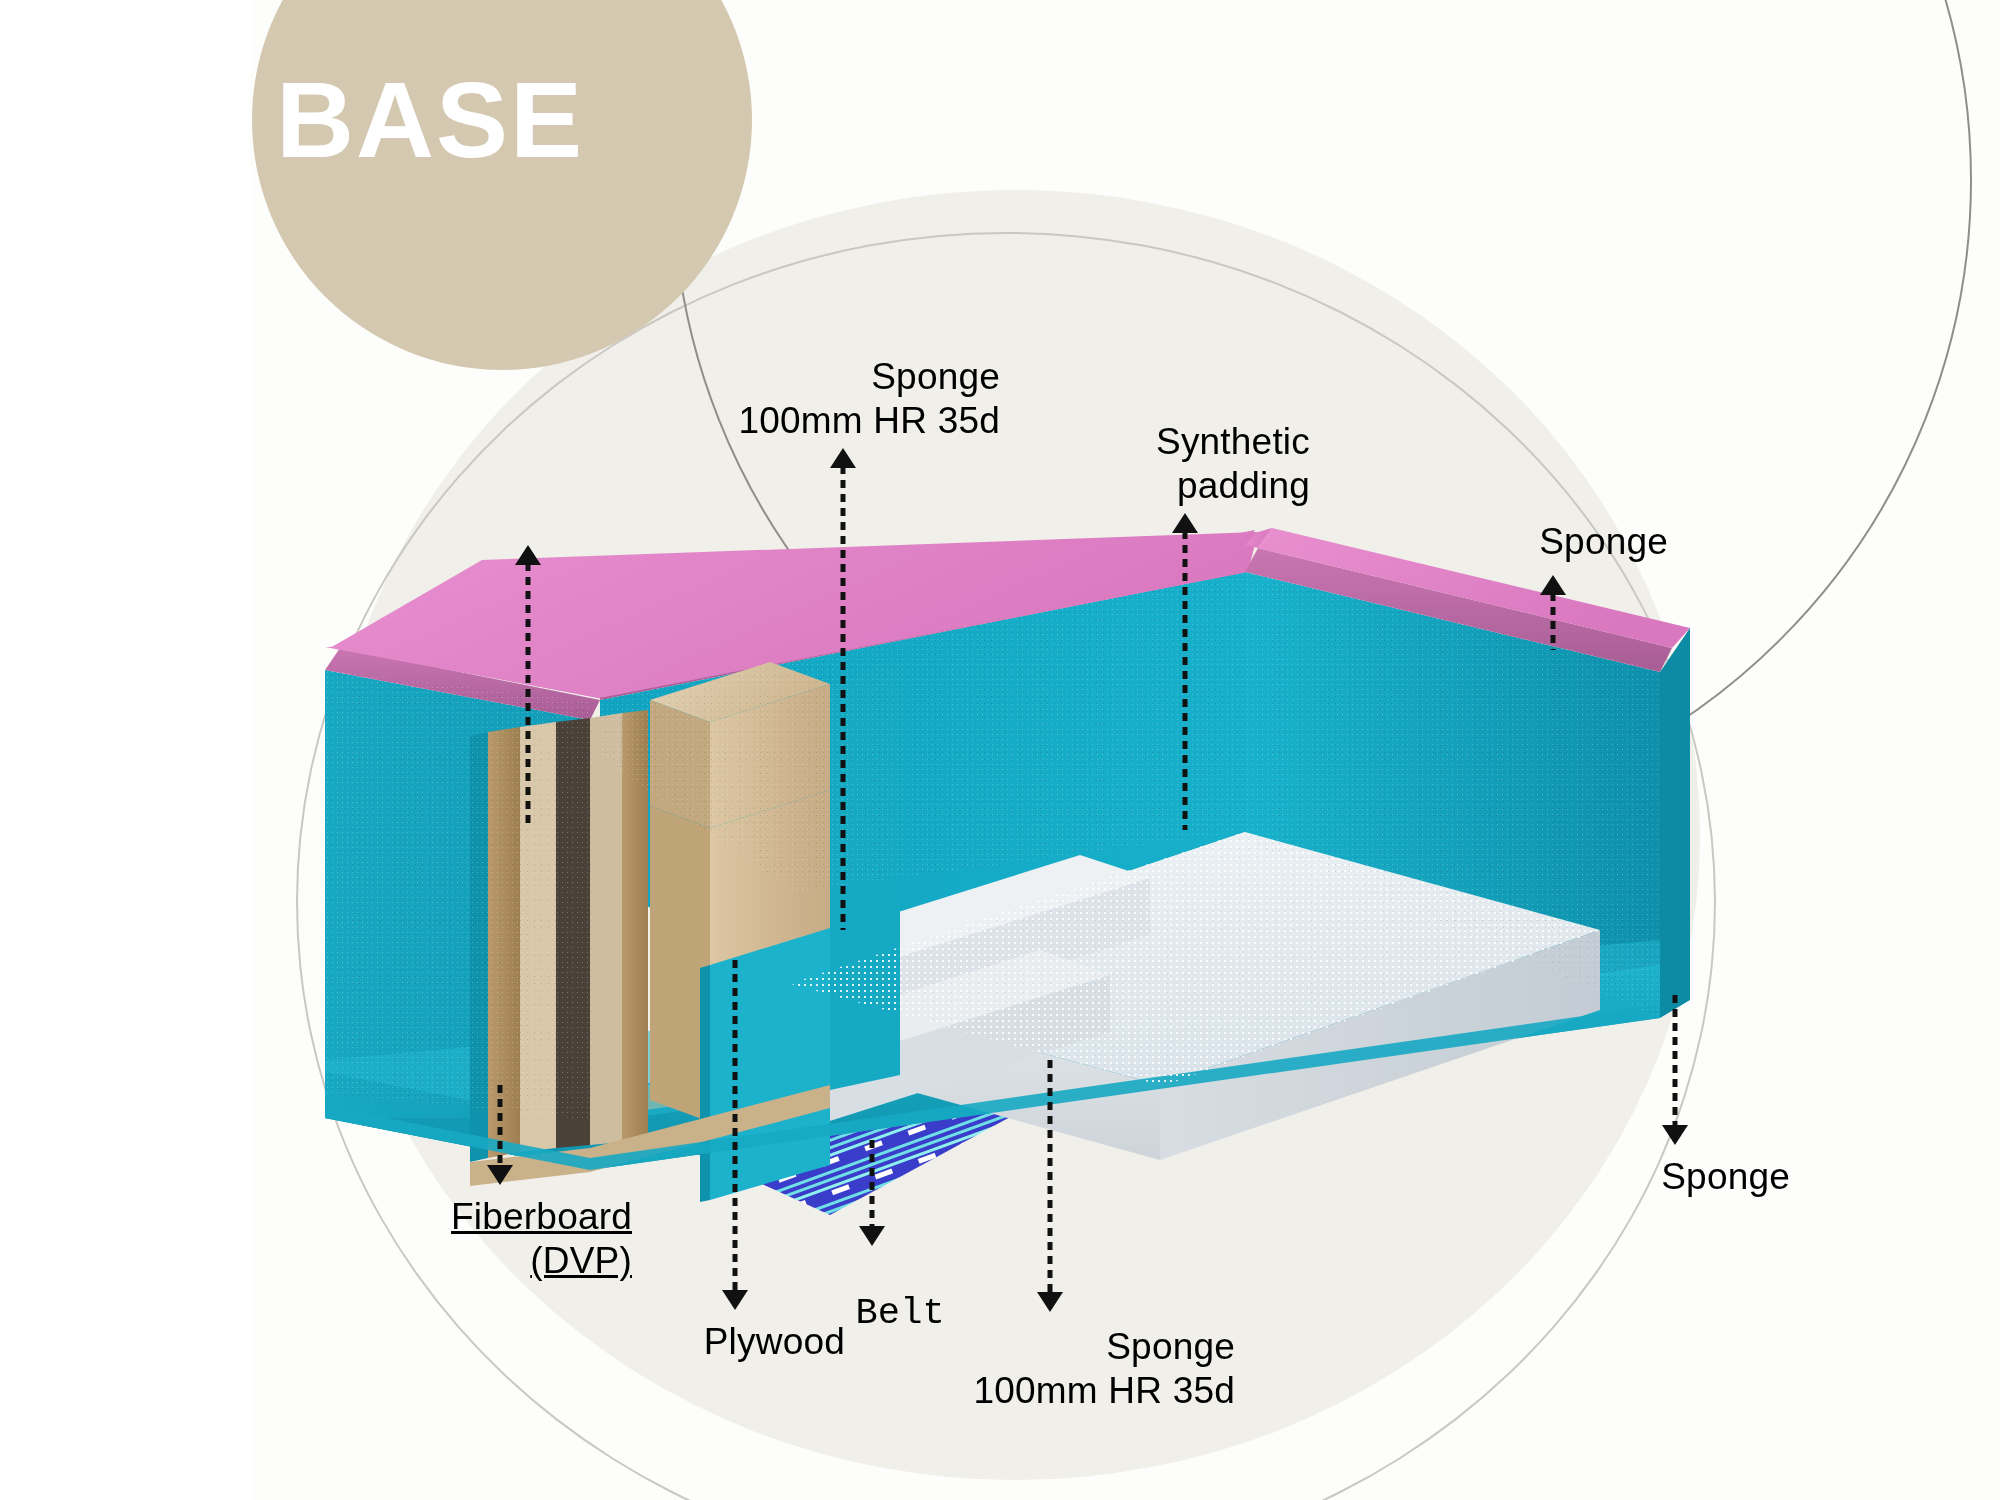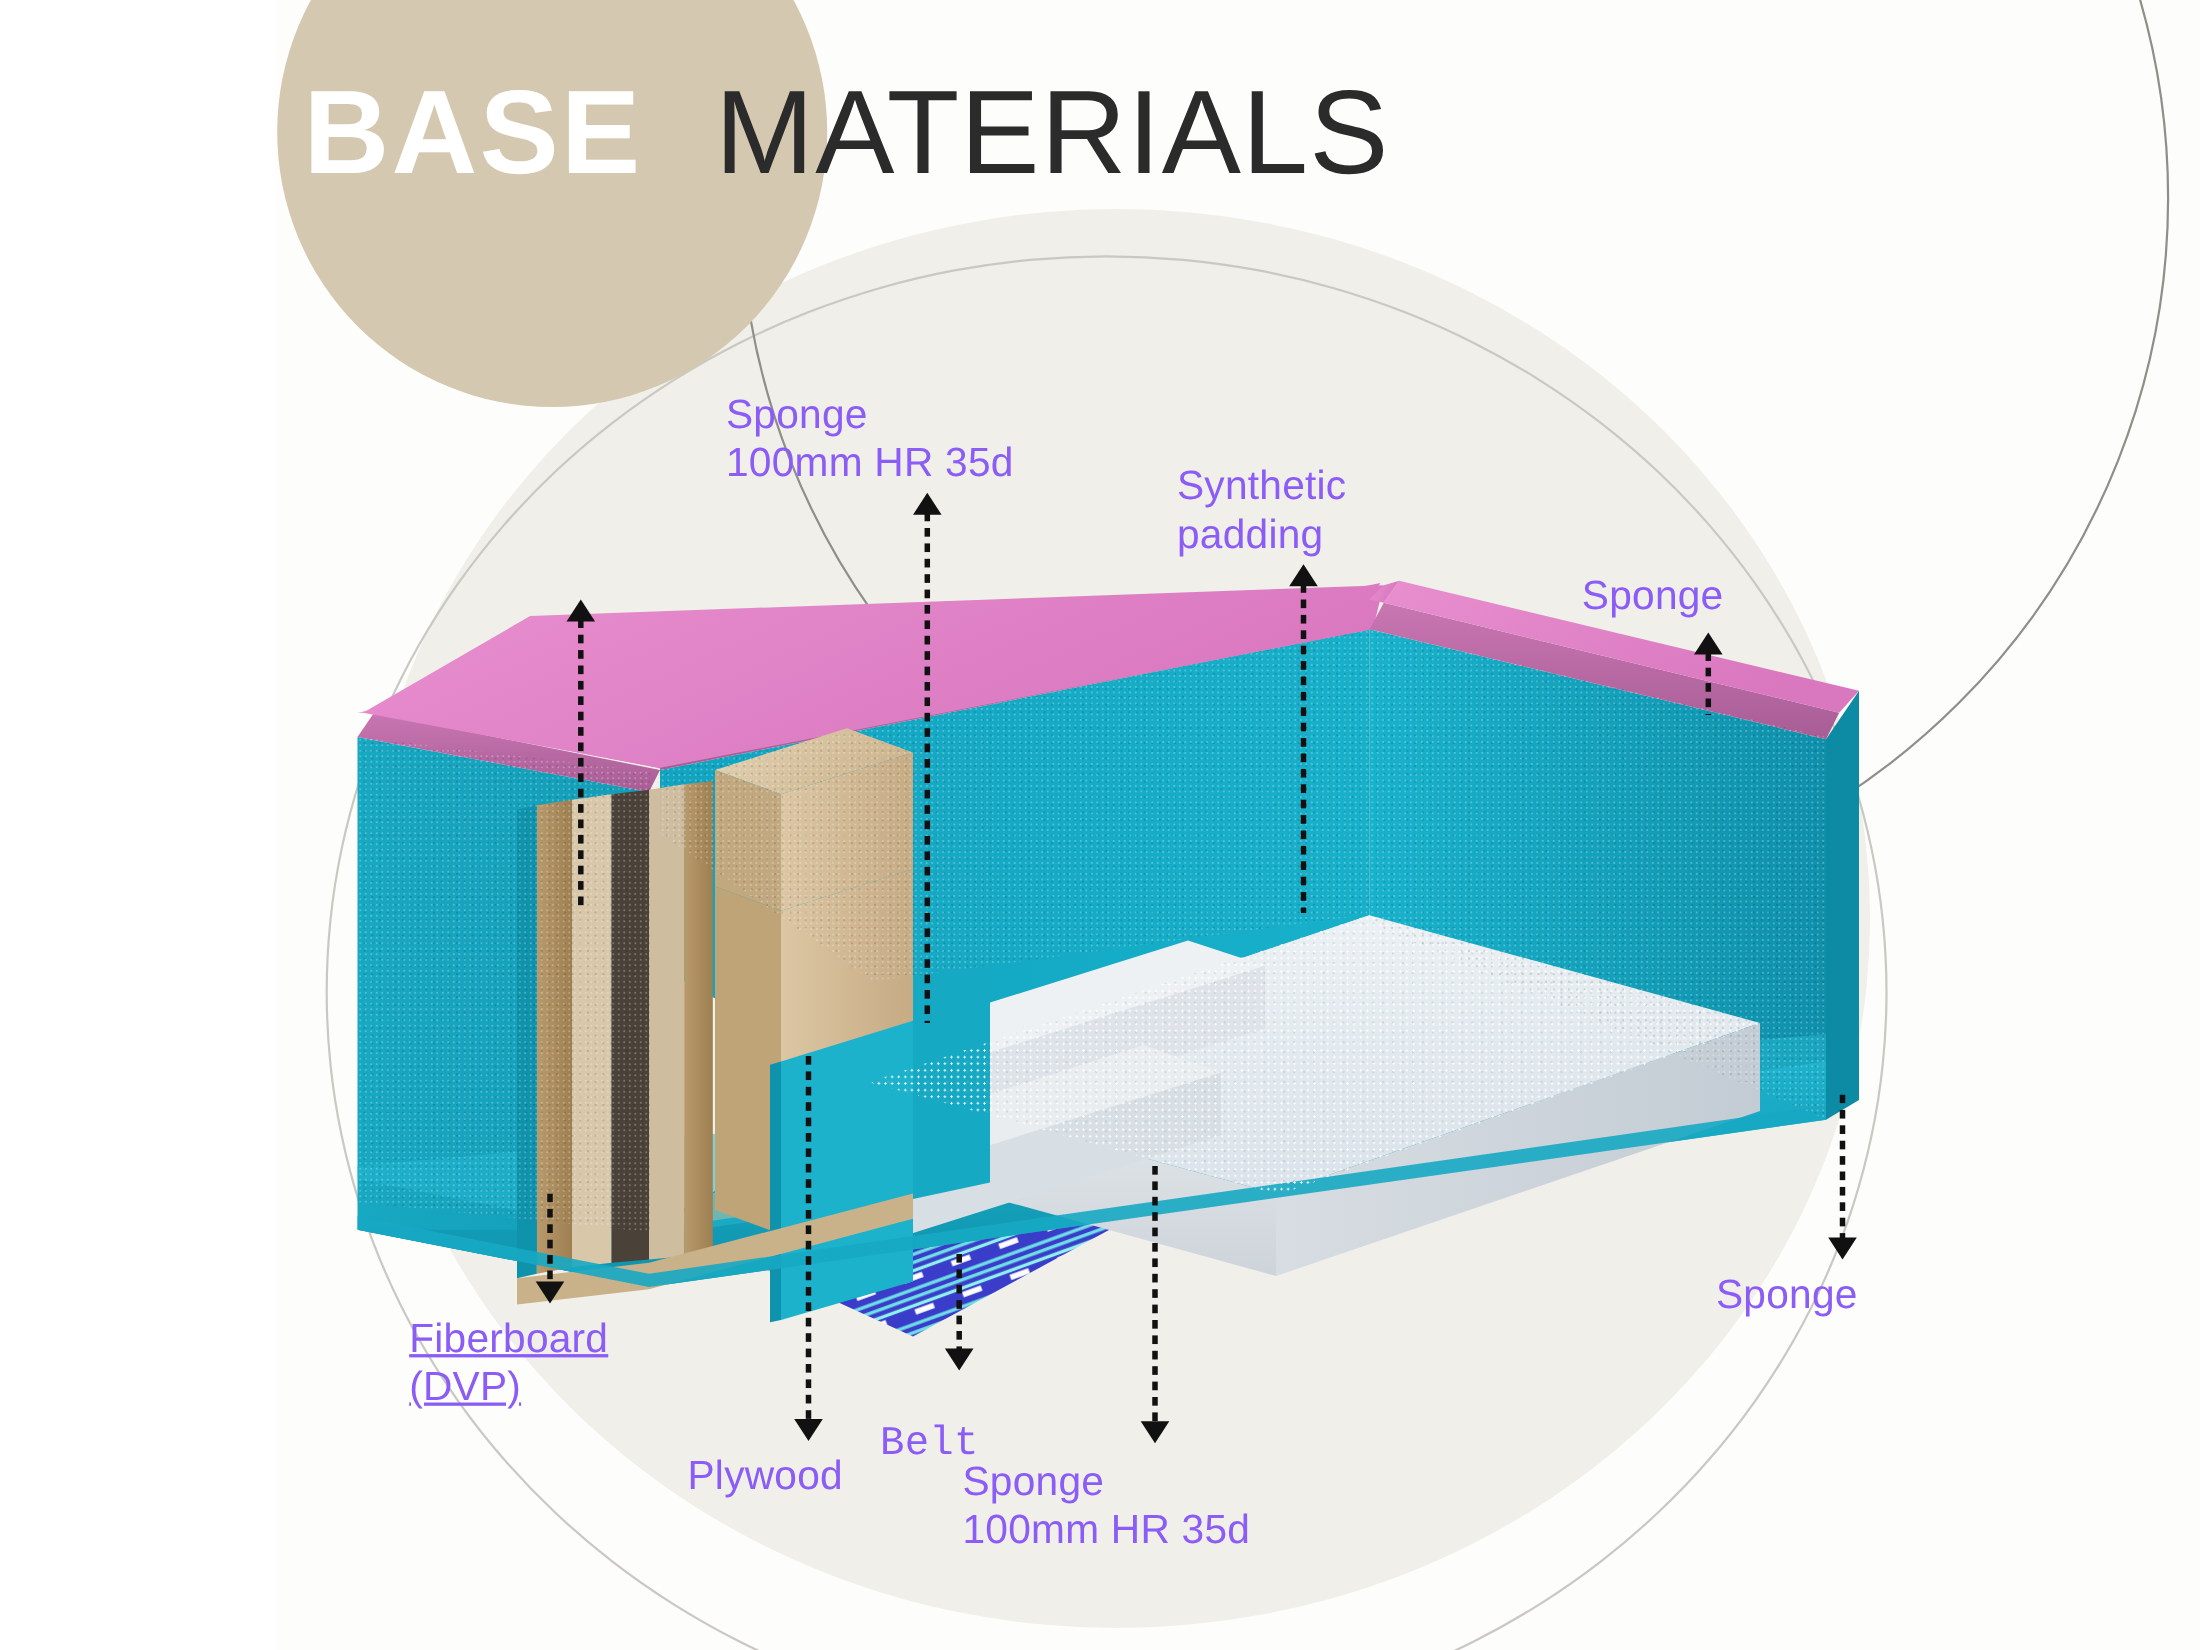--- a/index.html
+++ b/index.html
@@ -57,24 +57,24 @@
     margin-left:24px; line-height:1; white-space:nowrap;
   }
   .title-materials {
     color:#2b2b2b; font-size:108px; font-weight:500; letter-spacing:1px;
     margin-left:66px; line-height:1; white-space:nowrap;
   }
 
   
   .label {
     position:absolute;
-    color:#8b5cf6;
+    color:#000000;
     font-size:37px;
     line-height:1.18;
-    text-align:left;
+    text-align:right;
     white-space:pre;
     letter-spacing:0.2px;
   }
 
   
   .leader { position:absolute; }
   .leader .dots {
     position:absolute; left:50%; transform:translateX(-50%);
     width:5px;
     background-image:linear-gradient(#111 55%, rgba(0,0,0,0) 0);
@@ -129,21 +129,20 @@
 <div id="stage">
 
   <div class="page-white"></div>
   <div class="blob blob-main"></div>
   <div class="blob-outline"></div>
   <div class="blob-outline2"></div>
 
   <div class="brand-circle"></div>
   <div class="title-row">
     <span class="title-base">BASE</span>
-    <span class="title-materials">MATERIALS</span>
   </div>
 
   <div id="model">
 
     <svg width="2000" height="1500" viewBox="0 0 2000 1500" style="left:0;top:0;">
       <defs>
         <linearGradient id="gTealLeft" x1="0" y1="0" x2="1" y2="0">
           <stop offset="0" stop-color="#17a8c2"></stop>
           <stop offset="1" stop-color="#139cb7"></stop>
         </linearGradient>

